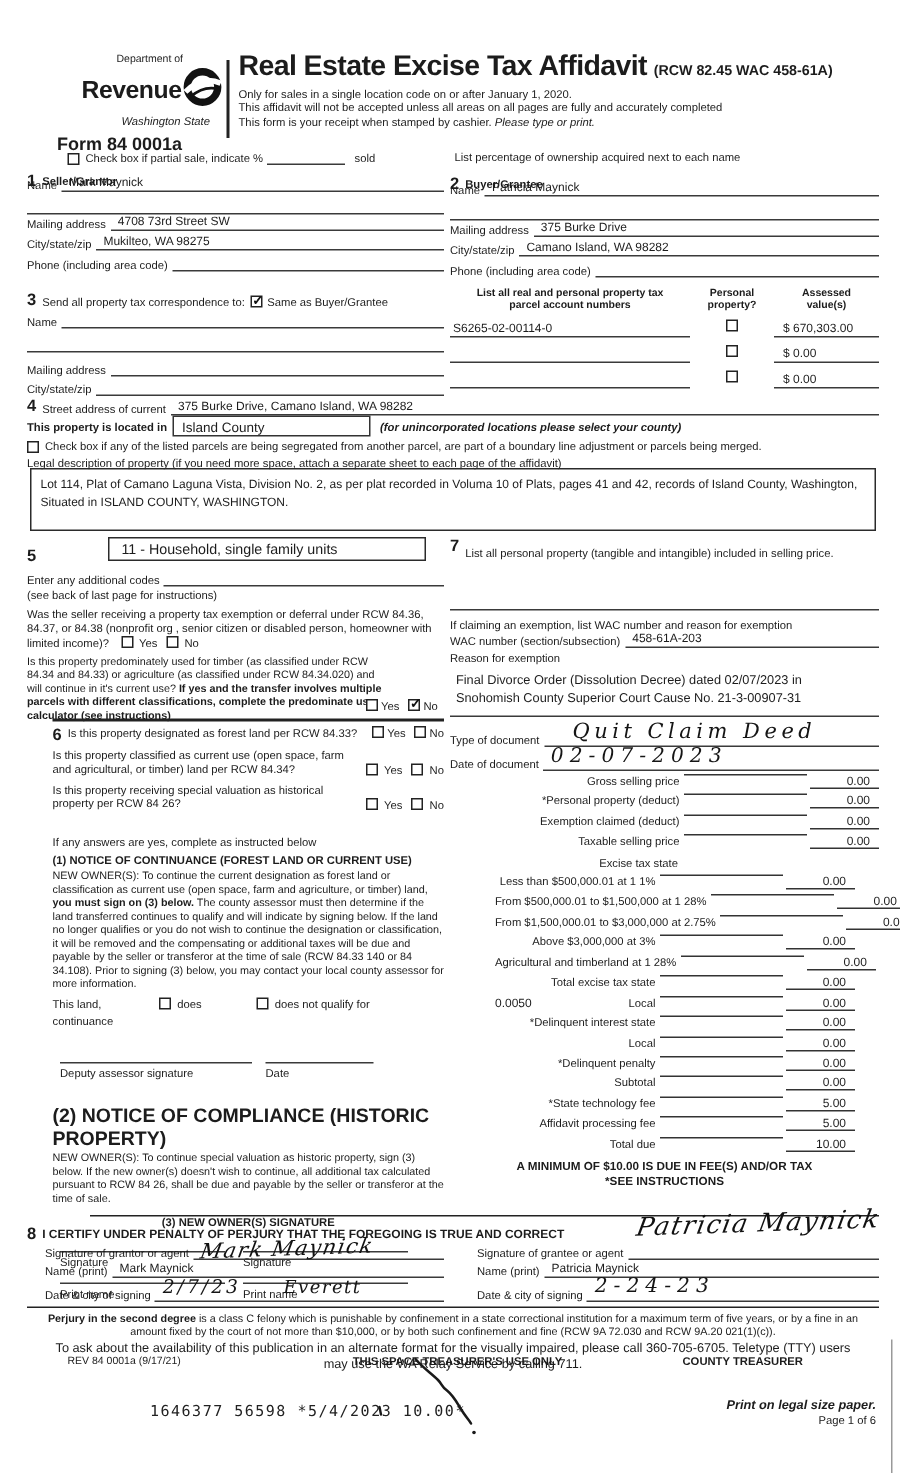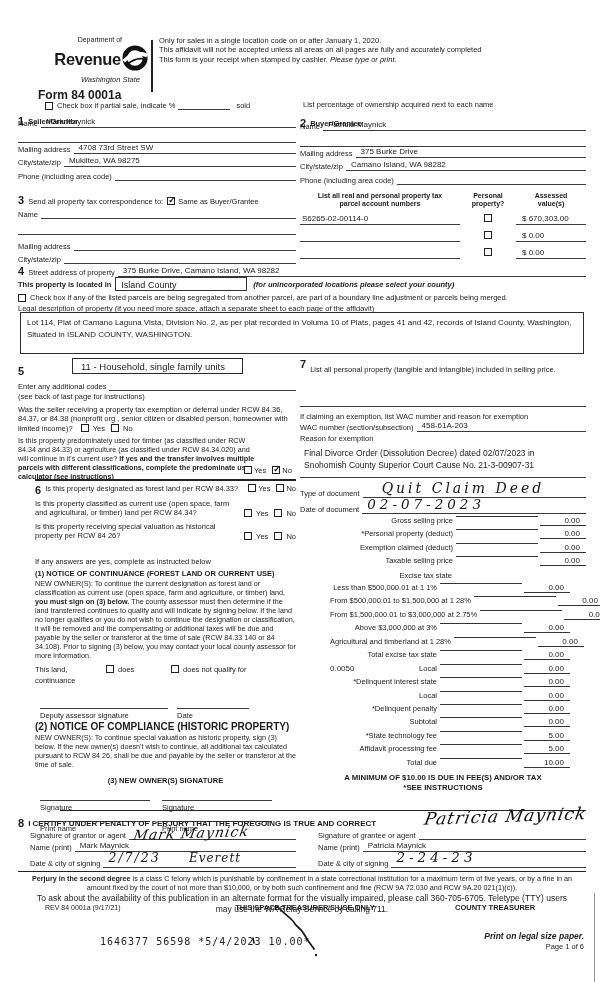--- a/index.html
+++ b/index.html
@@ -54,20 +54,24 @@
         </svg>
       </span>
     </div>
     <div class="sm i" style="text-align:right;padding-right:8px;font-size:7.5px">Washington State</div>
     <div class="b" style="font-size:12px;margin-top:4px;padding-left:8px">Form 84 0001a</div>
   </div>
 
   <div class="abs" style="left:151px;top:40px;width:1.5px;height:52px;background:#222"></div>
 
   <div class="abs" style="left:159px;top:34px;width:430px">
+    <div>
+      <span class="b" style="font-size:19px;letter-spacing:-0.4px">Real Estate Excise Tax Affidavit</span>
+      <span class="b" style="font-size:9.5px">(RCW 82.45 WAC 458-61A)</span>
+    </div>
     <div class="sm" style="margin-top:2px">Only for sales in a single location code on or after January 1, 2020.</div>
     <div class="sm">This affidavit will not be accepted unless all areas on all pages are fully and accurately completed</div>
     <div class="sm"><span>This form is your receipt when stamped by cashier. </span><span class="i">Please type or print.</span></div>
   </div>
 
   <div class="abs frow" style="left:45px;top:99px;width:230px">
     <span class="cb"></span>
     <span style="margin-left:4px">Check box if partial sale, indicate %</span>
     <span class="fill" style="max-width:52px"></span>
     <span style="margin-left:6px">sold</span>
@@ -159,37 +163,37 @@
         <div class="prow">
           <span class="pnum"></span>
           <span class="pcb"><span class="cb"></span></span>
           <span class="pval">$ 0.00</span>
         </div>
       </div>
   </div>
 
   <div class="abs frow" style="left:18px;top:265px;width:568px">
     <span class="secnum">4</span>
-    <span>Street address of property</span>
+    <span>Street address of current</span>
     <span class="fill">375 Burke Drive, Camano Island, WA 98282</span>
   </div>
   <div class="abs frow" style="left:18px;top:277px;width:568px;align-items:center">
     <span class="b" style="font-size:7.5px">This property is located in</span>
     <span class="cbox" style="margin-left:4px">Island County</span>
     <span class="b i" style="font-size:7.5px;margin-left:6px">(for unincorporated locations please select your county)</span>
   </div>
   <div class="abs frow" style="left:18px;top:293px;width:568px">
     <span class="cb"></span>
     <span style="margin-left:4px">Check box if any of the listed parcels are being segregated from another parcel, are part of a boundary line adjustment or parcels being merged.</span>
   </div>
   <div class="abs sm" style="left:18px;top:304px;width:568px">Legal description of property (if you need more space, attach a separate sheet to each page of the affidavit)</div>
   <div class="abs legalbox" style="left:20px;top:312px;width:564px;height:42px">Lot 114, Plat of Camano Laguna Vista, Division No. 2, as per plat recorded in Voluma 10 of Plats, pages 41 and 42, records of Island County, Washington, Situated in ISLAND COUNTY, WASHINGTON.</div>
 
   <div class="abs" style="left:18px;top:360px"><span class="secnum">5</span></div>
-  <div class="abs" style="left:72px;top:358px;width:171px;height:16px;border:1px solid #2b2b2b;font-size:9.5px;padding:2px 0 0 8px">11 - Household, single family units</div>
+  <div class="abs" style="left:72px;top:358px;width:212px;height:16px;border:1px solid #2b2b2b;font-size:9.5px;padding:2px 0 0 8px">11 - Household, single family units</div>
   <div class="abs frow" style="left:18px;top:380px;width:278px">
     <span>Enter any additional codes</span>
     <span class="fill"></span>
   </div>
   <div class="abs sm" style="left:18px;top:392px">(see back of last page for instructions)</div>
   <div class="abs sm" style="left:18px;top:405px;width:278px">
     <span>Was the seller receiving a property tax exemption or deferral under RCW 84.36, 84.37, or 84.38 (nonprofit org , senior citizen or disabled person, homeowner with limited income)?</span>
     <span class="yn"><span class="cb"></span> <span>Yes</span><span class="cb"></span> <span>No</span></span>
   </div>
   <div class="abs xs" style="left:18px;top:436px;width:240px">
@@ -224,21 +228,21 @@
       <span class="abs sm" style="left:0;top:11px">continuance</span>
       <span class="abs yn" style="left:65px;top:0"><span class="cb"></span> <span>does</span></span>
       <span class="abs yn" style="left:130px;top:0"><span class="cb"></span> <span>does not qualify for</span></span>
     </div>
     <div style="position:relative;height:22px;margin-top:8px">
       <span class="abs line" style="left:5px;top:9px;width:128px"></span>
       <span class="abs line" style="left:142px;top:9px;width:72px"></span>
       <span class="abs sm" style="left:5px;top:12px">Deputy assessor signature</span>
       <span class="abs sm" style="left:142px;top:12px">Date</span>
     </div>
-    <div class="b" style="font-size:10px;margin-top:0">(2) NOTICE OF COMPLIANCE (HISTORIC PROPERTY)</div>
+    <div class="b" style="font-size:13px;margin-top:15px">(2) NOTICE OF COMPLIANCE (HISTORIC PROPERTY)</div>
     <div class="xs" style="margin-top:1px">NEW OWNER(S): To continue special valuation as historic property, sign (3) below. If the new owner(s) doesn't wish to continue, all additional tax calculated pursuant to RCW 84 26, shall be due and payable by the seller or transferor at the time of sale.</div>
     <div class="b ctr" style="font-size:7.5px;margin-top:7px">(3) NEW OWNER(S) SIGNATURE</div>
     <div style="position:relative;height:22px;margin-top:10px">
       <span class="abs line" style="left:5px;top:5px;width:110px"></span>
       <span class="abs line" style="left:127px;top:5px;width:110px"></span>
       <span class="abs sm" style="left:5px;top:8px">Signature</span>
       <span class="abs sm" style="left:127px;top:8px">Signature</span>
     </div>
     <div style="position:relative;height:20px">
       <span class="abs line" style="left:5px;top:4px;width:110px"></span>

